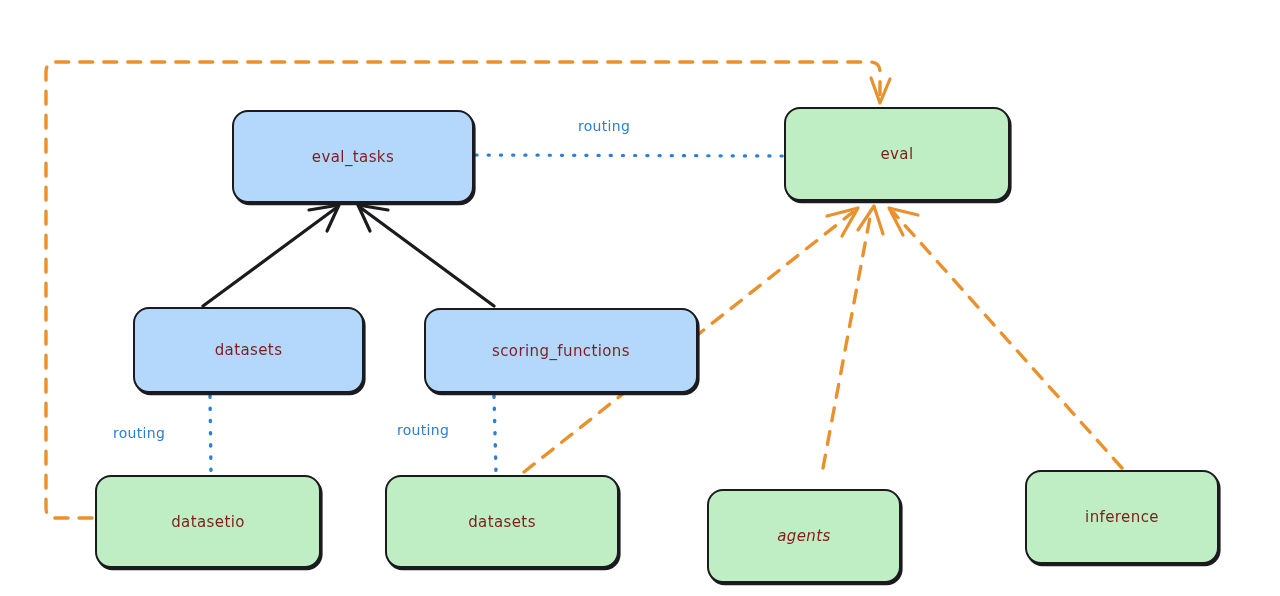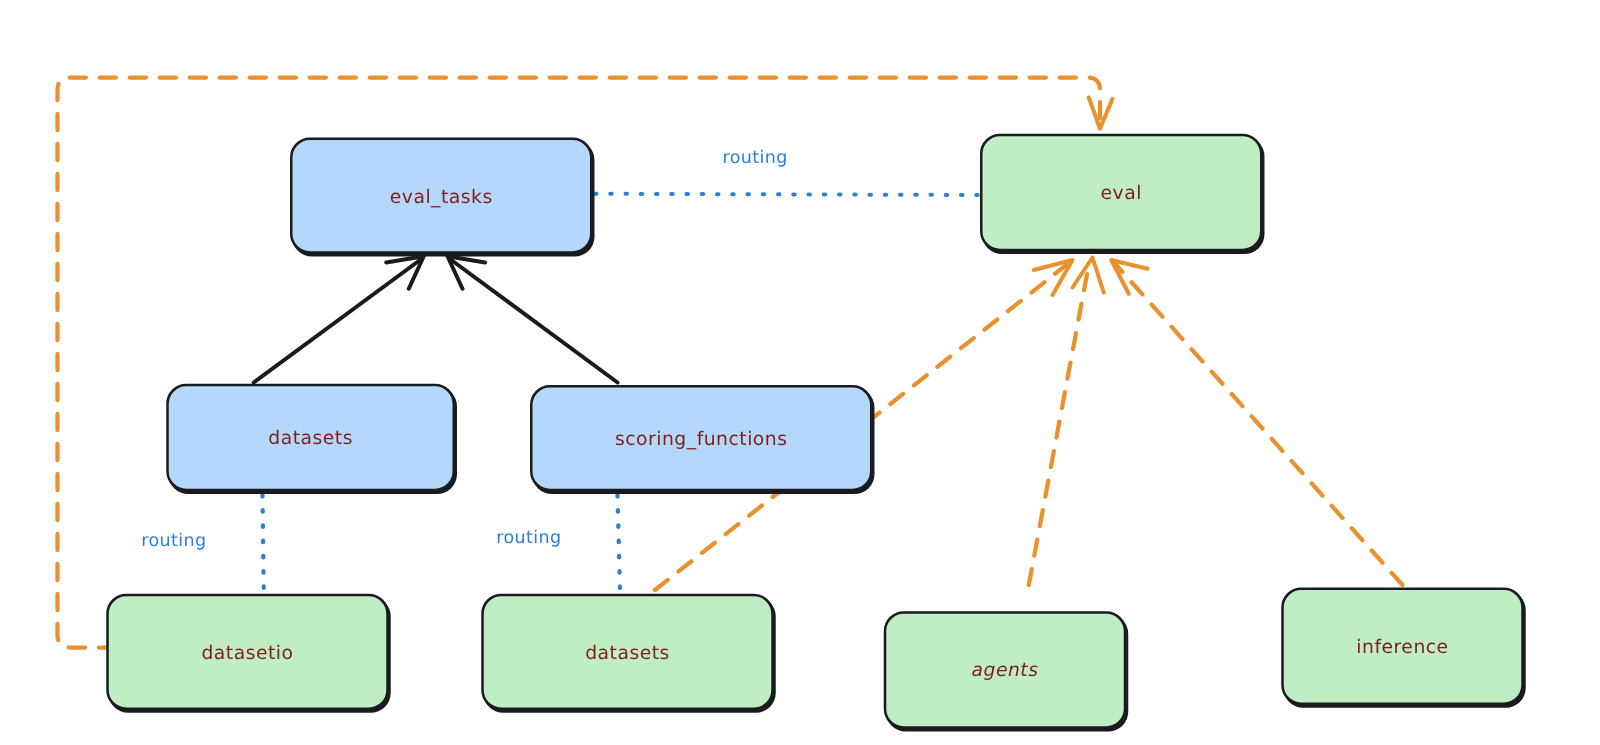--- a/index.html
+++ b/index.html
@@ -113,21 +113,21 @@
   </div>
 
   <div class="node blue" style="left:97px; top:307px; width:231px; height:86px;margin-left:36px;">
     <span class="label">datasets</span>
   </div>
 
   <div class="node blue" style="left:380px; top:308px; width:274px; height:85px;margin-left:44px;">
     <span class="label">scoring_functions</span>
   </div>
 
-  <div class="node green" style="left:85px; top:475px; width:226px; height:93px;">
+  <div class="node green" style="left:95px; top:475px; width:226px; height:93px;">
     <span class="label">datasetio</span>
   </div>
 
   <div class="node green" style="left:385px; top:475px; width:234px; height:93px;">
     <span class="label">datasets</span>
   </div>
 
   <div class="node green" style="left:707px; top:489px; width:194px; height:94px;font-style:italic;">
     <span class="label">agents</span>
   </div>

